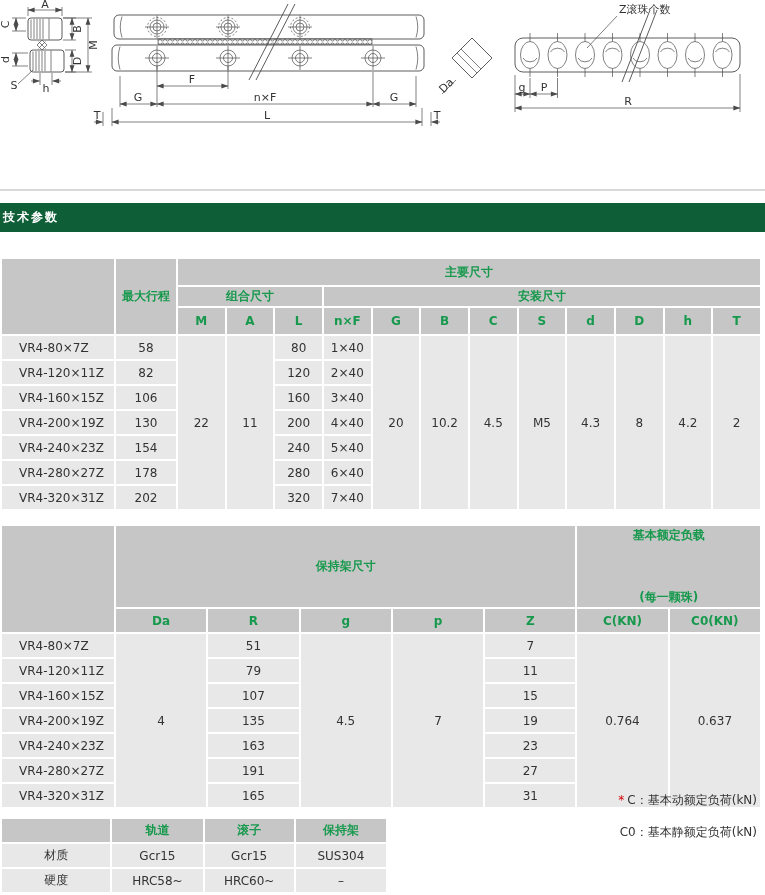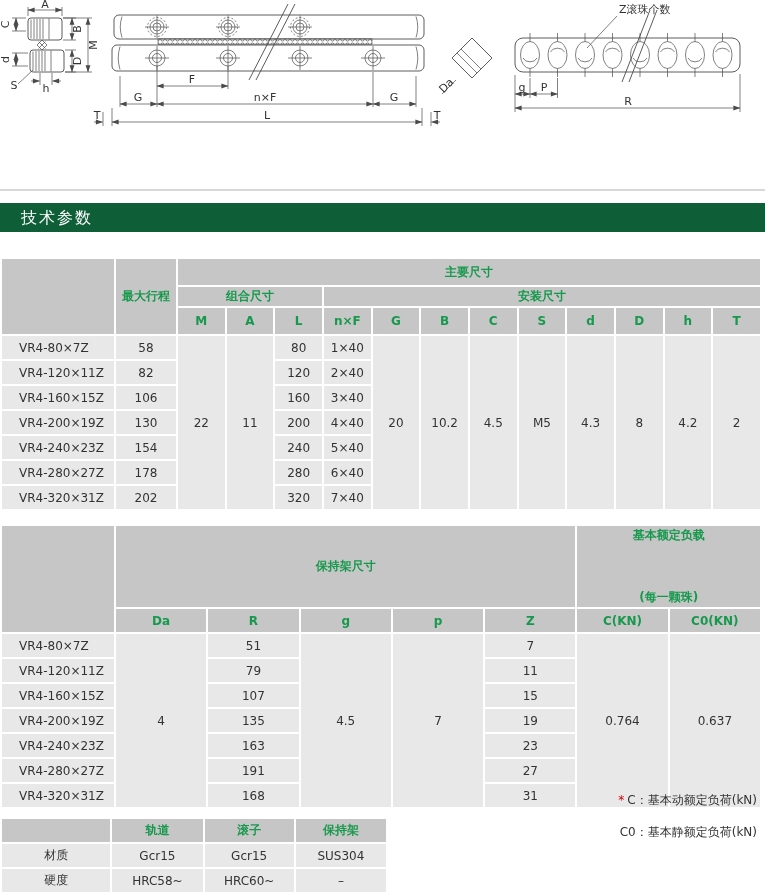--- a/index.html
+++ b/index.html
@@ -13,22 +13,22 @@
   .thin { stroke:#4a4a4a; stroke-width:0.7; fill:none; }
   .lbl  { font-size:11px; fill:#333; }
   .mid  { text-anchor:middle; }
   
   #divider { position:absolute; top:189px; left:0; width:765px; height:2px; background:#d8d8d8; }
   #section-bar {
     position:absolute; top:203px; left:0; width:765px; height:29px;
     background:#0e5e38; color:#ffffff;
   }
   #section-bar span {
-    display:inline-block; padding-left:21px; line-height:29px;
-    font-size:16px; font-weight:normal; letter-spacing:2px;
+    display:inline-block; padding-left:3px; line-height:29px;
+    font-size:12px; font-weight:bold; letter-spacing:2px;
   }
   
   table { border-collapse:separate; border-spacing:2px; table-layout:fixed; }
   td {
     text-align:center; vertical-align:middle;
     font-size:12px; color:#333; overflow:hidden; white-space:nowrap;
   }
   .hd { background:#c6c6c6; color:#17994d; font-weight:bold; }
   .bd { background:#e8e8e8; }
   .model { text-align:left; padding-left:17px; }
@@ -435,21 +435,21 @@
         <td class="bd">163</td>
         <td class="bd">23</td>
       </tr>
       <tr>
         <td class="bd model">VR4-280×27Z</td>
         <td class="bd">191</td>
         <td class="bd">27</td>
       </tr>
       <tr>
         <td class="bd model">VR4-320×31Z</td>
-        <td class="bd">168</td>
+        <td class="bd">165</td>
         <td class="bd">31</td>
       </tr>
       </tbody>
     </table>
   </div>
 
   <div id="notes">
     <div class="note-line">
       <span class="star">*</span><span>C：</span><span>基本动额定负荷(kN)</span>
     </div>

